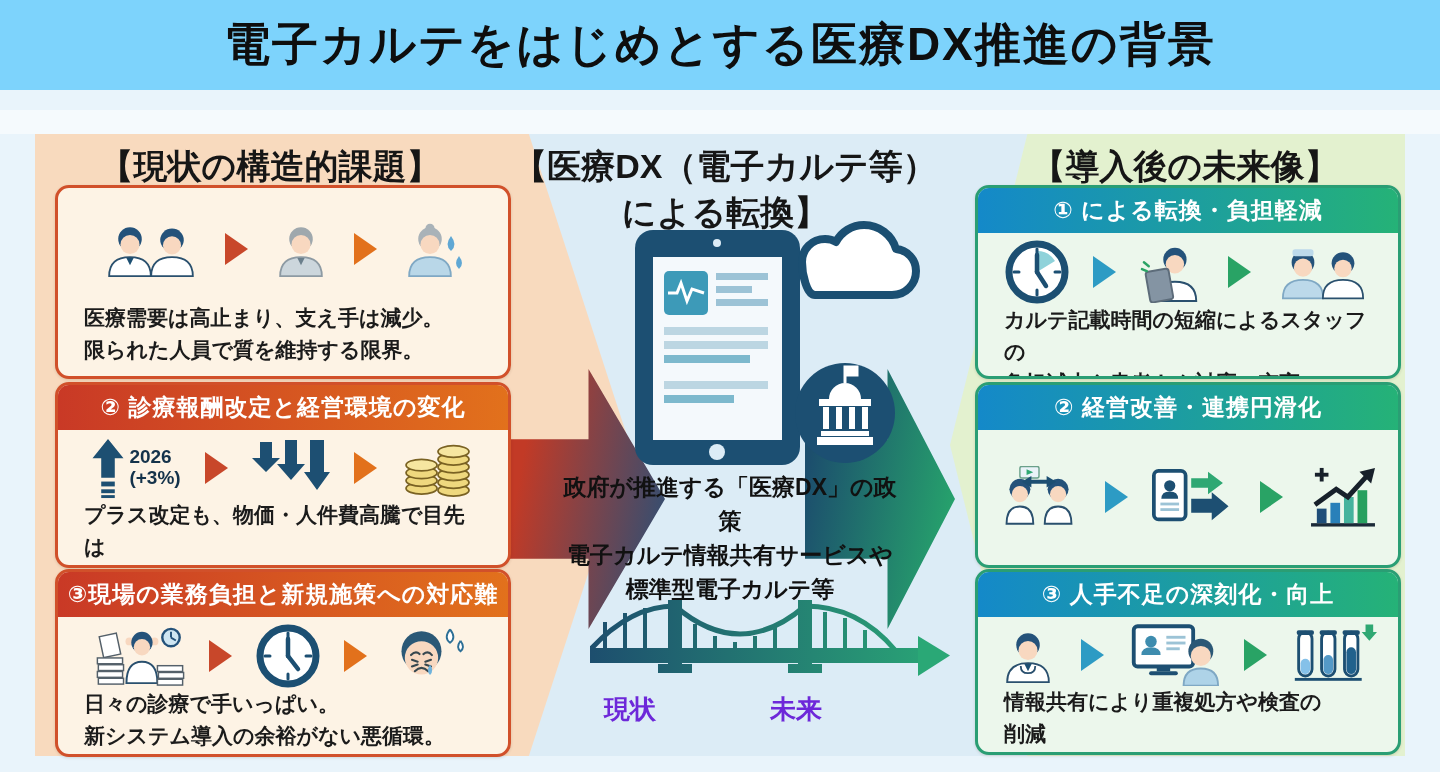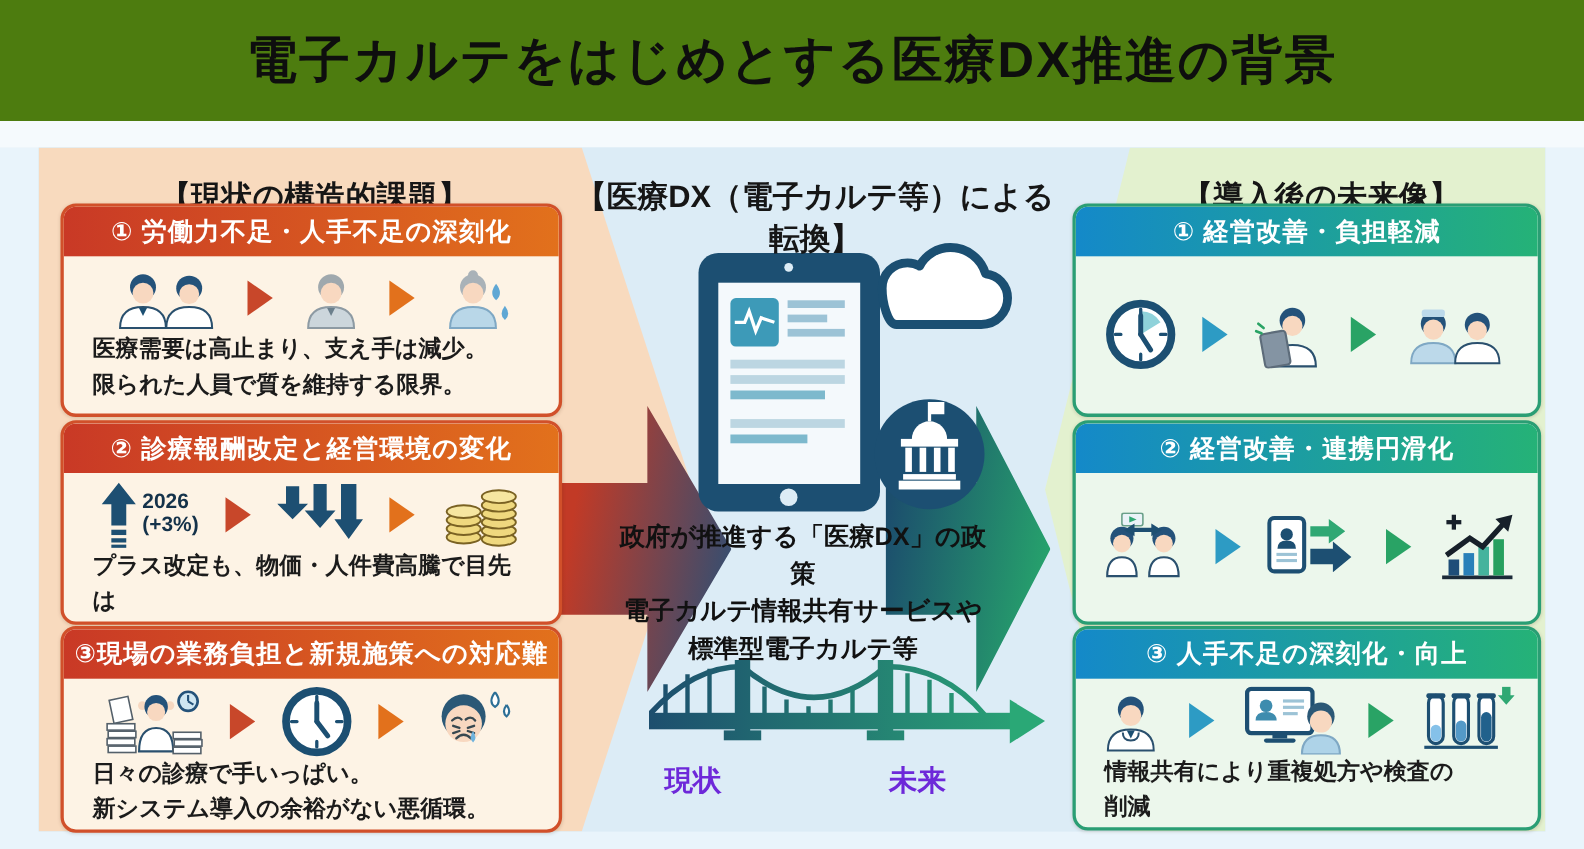--- a/index.html
+++ b/index.html
@@ -3,22 +3,22 @@
 <meta charset="utf-8">
 <style>
   html,body{margin:0;padding:0;}
   body{
     width:1440px;height:772px;position:relative;overflow:hidden;
     background:#e9f4fb;
     font-family:"Liberation Sans","DejaVu Sans",sans-serif;
     color:#161616;
   }
   .title-band{
-    position:absolute;left:0;top:0;width:1440px;height:110px;
-    background:#4d7c0f;display:flex;align-items:center;justify-content:center;
+    position:absolute;left:0;top:0;width:1440px;height:90px;
+    background:#7dd3fc;display:flex;align-items:center;justify-content:center;
   }
   .title-band h1{
     margin:0;font-size:46px;font-weight:800;letter-spacing:2px;color:#0e0e0e;
   }
   .gap-strip{position:absolute;left:0;top:110px;width:1440px;height:24px;background:#f5fafd;}
   .main{
     position:absolute;left:35px;top:134px;width:1370px;height:622px;
     background:#dcecf6;
   }
   .panel{position:absolute;top:0;height:622px;z-index:0;}
@@ -29,21 +29,21 @@
   .panel-right{
     left:915px;width:455px;background:#e3f1cf;
     clip-path:polygon(17% 0,100% 0,100% 100%,17% 100%,0 50%);
   }
   .big-arrow{position:absolute;top:235px;height:260px;z-index:1;
     clip-path:polygon(0 27%,55% 27%,55% 0,100% 50%,55% 100%,55% 73%,0 73%);
   }
   .arrow-1{left:460px;width:170px;background:linear-gradient(100deg,#c23a26 20%,#2e4f74 95%);}
   .arrow-2{left:770px;width:150px;background:linear-gradient(100deg,#1c4e6d 10%,#27a96c 95%);}
   .col-heading{
-    position:absolute;top:10px;margin:16px;font-size:28px;font-weight:800;
+    position:absolute;top:10px;margin:0;font-size:34px;font-weight:800;
     text-align:center;color:#161616;z-index:2;
   }
   .col-heading.left{left:0;width:470px;}
   .col-heading.center{left:470px;width:440px;}
   .col-heading.right{left:940px;width:420px;}
   .box{
     position:absolute;border-radius:14px;overflow:hidden;z-index:2;
     display:flex;flex-direction:column;
     box-shadow:0 1px 3px rgba(70,40,10,.15);
   }
@@ -72,21 +72,21 @@
   svg.ic{display:block;}
   
   .ehr-illustration{position:absolute;left:585px;top:71px;width:310px;height:280px;z-index:1;}
   .center-text{
     position:absolute;left:525px;top:336px;width:340px;z-index:1;
     font-size:23px;font-weight:800;line-height:34px;text-align:center;color:#111;
   }
   .bridge-wrap{position:absolute;left:555px;top:454px;width:360px;height:100px;z-index:1;}
   .bridge-label{position:absolute;top:558px;font-size:26px;font-weight:800;color:#6d28d9;z-index:1;}
   .bridge-label.now{left:550px;width:90px;text-align:center;}
-  .bridge-label.future{left:735px;width:90px;text-align:right;}
+  .bridge-label.future{left:735px;width:90px;text-align:left;}
 </style>
 </head>
 <body>
 
 <header class="title-band">
   <h1>電子カルテをはじめとする医療DX推進の背景</h1>
 </header>
 <div class="gap-strip"></div>
 
 <div class="main">
@@ -95,21 +95,20 @@
   <div class="panel panel-right"></div>
 
   <div class="big-arrow arrow-1"></div>
   <div class="big-arrow arrow-2"></div>
 
   <h2 class="col-heading left">【現状の構造的課題】</h2>
   <h2 class="col-heading center">【医療DX（電子カルテ等）による転換】</h2>
   <h2 class="col-heading right">【導入後の未来像】</h2>
 
   <section class="box lbox" style="top:51px;height:188px;">
-    <div class="box-header">① 労働力不足・人手不足の深刻化</div>
     <div class="box-body">
       <div class="icon-row">
         <span class="pair">
           <svg class="ic" width="58" height="58" viewBox="0 0 64 64">
             <path d="M9 62 Q9 41 32 41 Q55 41 55 62 Z" fill="#ffffff" stroke="#2a506e" stroke-width="2"></path>
             <path d="M28 42 l4 8 4 -8 z" fill="#1c4f72"></path>
             <circle cx="32" cy="21" r="13" fill="#24527a"></circle>
             <circle cx="32" cy="27" r="10.5" fill="#f8d8c0"></circle>
           </svg>
           <svg class="ic" width="58" height="58" viewBox="0 0 64 64">
@@ -309,21 +308,21 @@
     <rect x="68" y="76" width="34" height="9" fill="url(#bgrad)"></rect>
     <rect x="208" y="12" width="14" height="66" fill="url(#bgrad)"></rect>
     <rect x="198" y="76" width="34" height="9" fill="url(#bgrad)"></rect>
     <rect x="0" y="60" width="330" height="15" fill="url(#bgrad)"></rect>
     <polygon points="328,48 360,67.5 328,88" fill="#2aa876"></polygon>
   </svg>
   <span class="bridge-label now">現状</span>
   <span class="bridge-label future">未来</span>
 
   <section class="box rbox" style="top:51px;height:188px;">
-    <div class="box-header">① 経営改善・負担軽減</div>
+    <div class="box-header">① による転換・負担軽減</div>
     <div class="box-body">
       <div class="icon-row">
         <svg class="ic" width="64" height="64" viewBox="0 0 64 64">
           <circle cx="32" cy="32" r="28" fill="#ffffff" stroke="#1c4f72" stroke-width="7"></circle>
           <path d="M32 32 L32 11 A21 21 0 0 1 50 21 Z" fill="#8fd2da"></path>
           <g stroke="#1c4f72" stroke-width="3" stroke-linecap="round">
             <path d="M32 9 V14 M55 32 H50 M32 55 V50 M9 32 H14"></path>
           </g>
           <g stroke="#1c4f72" stroke-width="4.5" stroke-linecap="round">
             <path d="M32 32 V15"></path>
@@ -347,20 +346,24 @@
             <circle cx="32" cy="21" r="13" fill="#24527a"></circle>
             <rect x="20" y="6" width="24" height="8" rx="3" fill="#bcd9ea"></rect>
             <circle cx="32" cy="27" r="10.5" fill="#f8d8c0"></circle>
           </svg>
           <svg class="ic" width="56" height="58" viewBox="0 0 64 64">
             <path d="M9 62 Q9 41 32 41 Q55 41 55 62 Z" fill="#ffffff" stroke="#2a506e" stroke-width="2"></path>
             <ellipse cx="32" cy="22" rx="13" ry="12.5" fill="#24527a"></ellipse>
             <circle cx="32" cy="28" r="10" fill="#f8d8c0"></circle>
           </svg>
         </span>
+      </div>
+      <div class="box-text">
+        <span>カルテ記載時間の短縮によるスタッフの</span><br>
+        <span>負担減少や患者さん対応の充実へ</span>
       </div>
     </div>
   </section>
 
   <section class="box rbox" style="top:248px;height:180px;text-align:center;">
     <div class="box-header">② 経営改善・連携円滑化</div>
     <div class="box-body">
       <div class="icon-row">
         <svg class="ic" width="84" height="62" viewBox="0 0 88 64">
           <rect x="24" y="0" width="20" height="12" rx="2" fill="#eaf3f8" stroke="#6aa08a" stroke-width="1.5"></rect>

